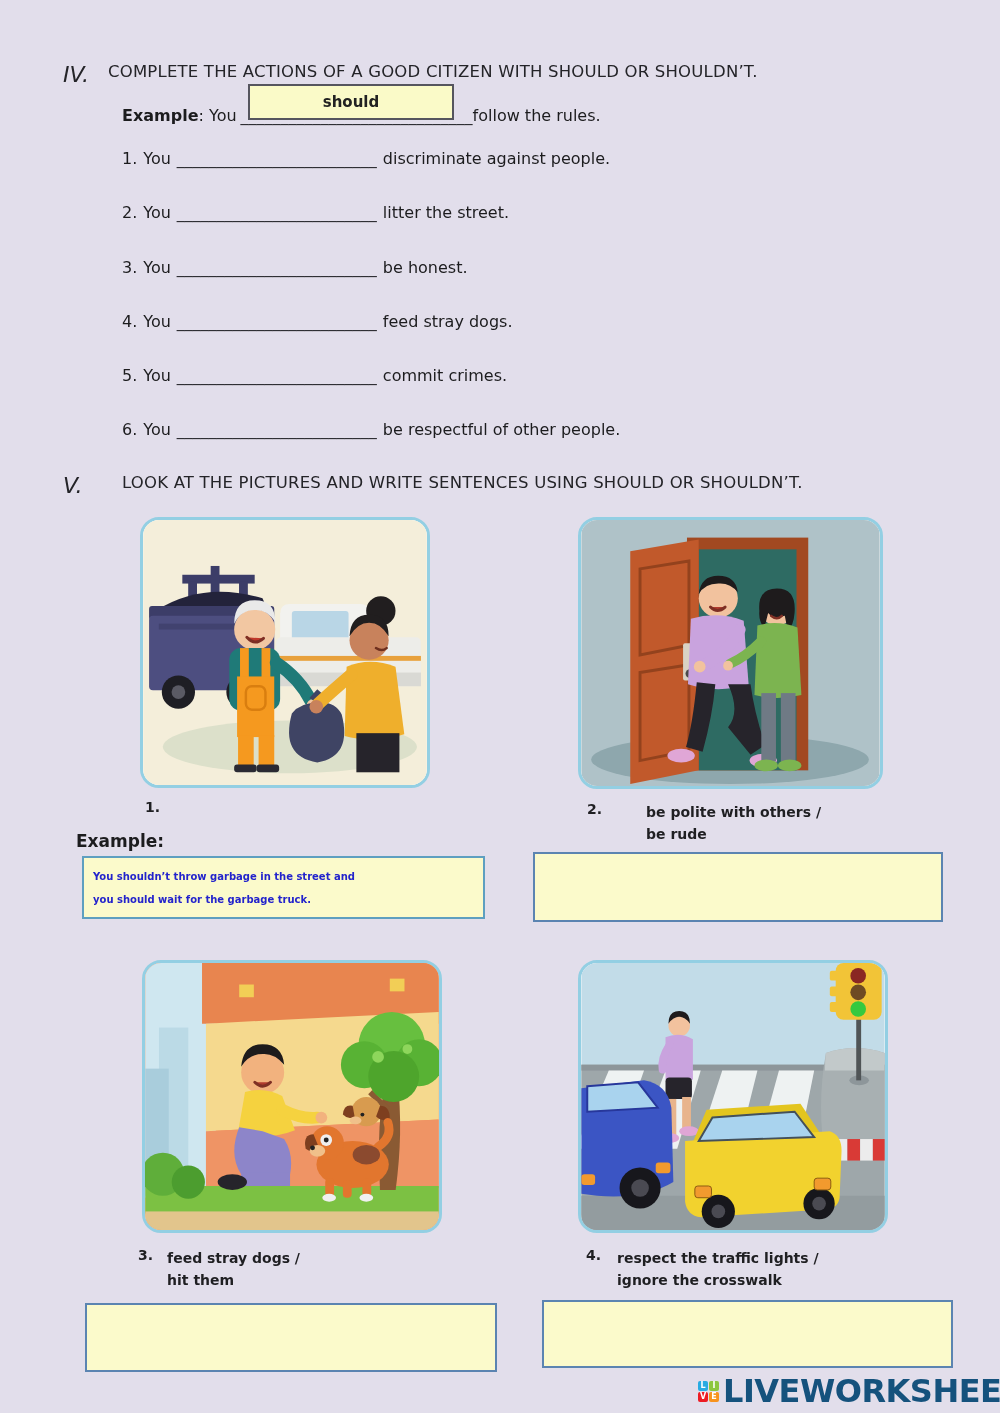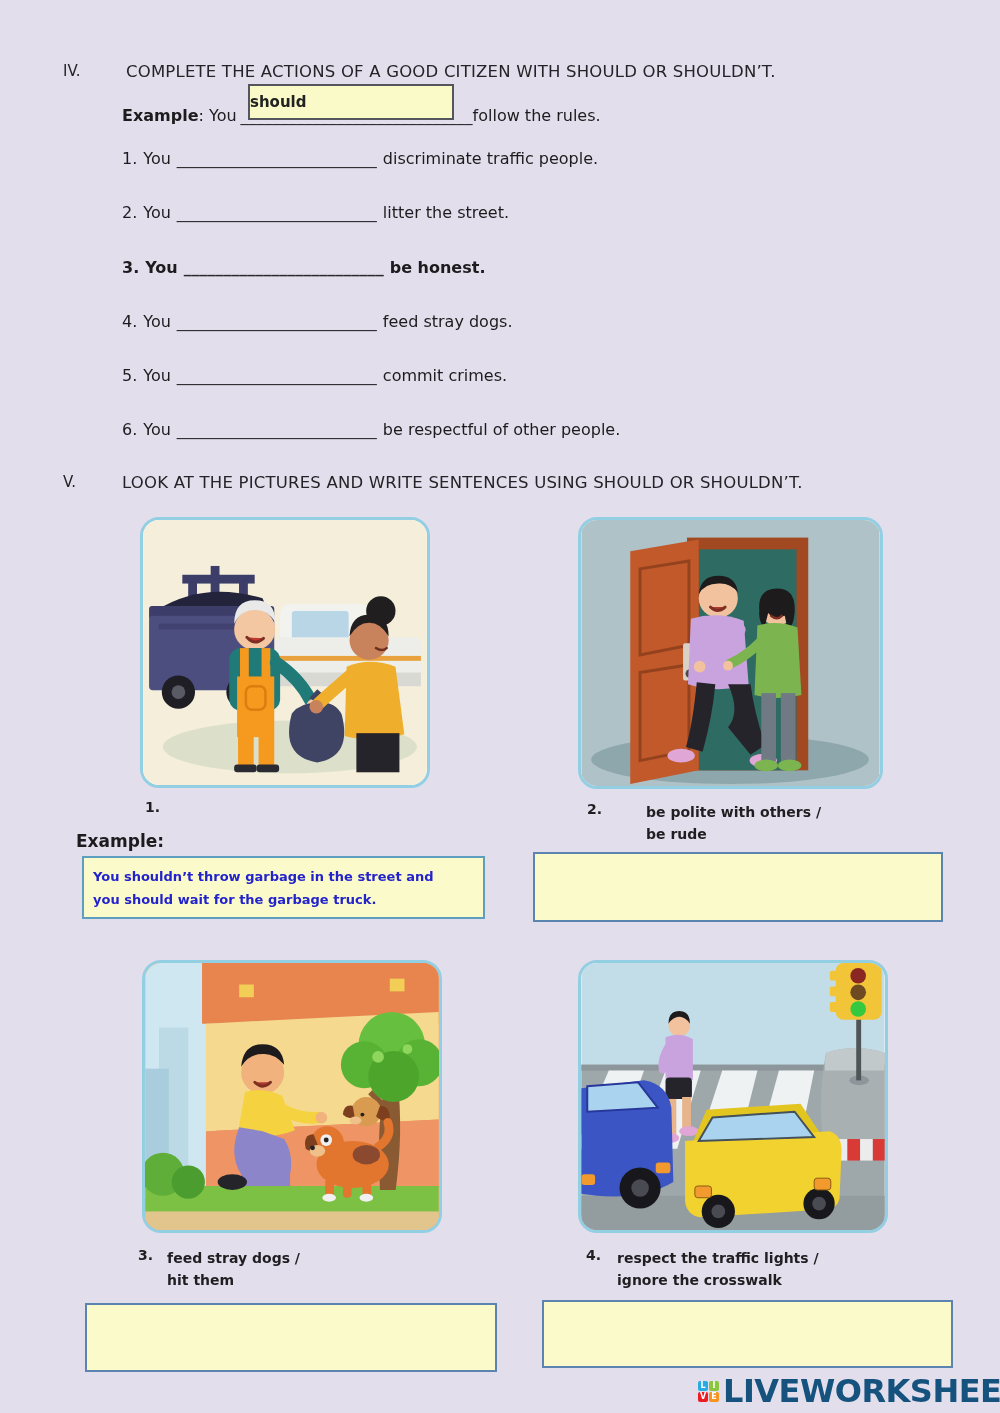--- a/index.html
+++ b/index.html
@@ -1,64 +1,64 @@
 <!DOCTYPE html>
 <html><head>
 <meta charset="utf-8">
 <style>
   html,body{margin:0;padding:0;}
   body{background:#E2DEEB;font-family:"DejaVu Sans",sans-serif;}
   .page{position:relative;width:1000px;height:1413px;background:#E2DEEB;overflow:hidden;color:#1c1c1e;}
   .abs{position:absolute;}
   .heading{font-size:16.5px;letter-spacing:.2px;color:#242428;white-space:nowrap;}
-  .roman{font-size:15px;color:#242428;}
+  .roman{font-size:22px;color:#242428;font-style:italic;}
   .item{font-size:16px;white-space:nowrap;color:#1c1c1e;}
   .item .num{margin-right:6px;}
   .item .blank{margin:4px 6px;color:#2a2a2e;}
   .ex-line{font-size:16px;white-space:nowrap;color:#1c1c1e;}
   .ex-line .blank{margin-left:4px;color:#2a2a2e;}
-  .should-box{background:#FAFAC8;border:2px solid #55555e;display:flex;align-items:center;
+  .should-box{background:#FAFAC8;border:2px solid #55555e;display:flex;align-items:center;justify-content:center;
     font-weight:bold;font-size:15px;color:#222;box-sizing:border-box;z-index:3;}
   .ans-box{background:#FBFACB;border:2px solid #5B84B1;box-sizing:border-box;}
   .example-box{background:#FBFACB;border:2px solid #5E9FC0;box-sizing:border-box;color:#2323CC;
-    font-weight:bold;font-size:13px;line-height:23px;padding:7px 9px;white-space:nowrap;}
+    font-weight:bold;font-size:10px;line-height:23px;padding:7px 9px;white-space:nowrap;}
   .card{position:absolute;border:3px solid #93CFE3;border-radius:19px;overflow:hidden;background:#fff;box-sizing:border-box;}
   .card svg{display:block;width:100%;height:100%;}
   .caption{position:absolute;display:flex;font-weight:bold;font-size:14px;color:#1f1f22;}
   .caption .lines{display:flex;flex-direction:column;line-height:22px;}
   .example-label{font-size:17px;font-weight:bold;color:#1c1c1e;}
   .logo{position:absolute;display:flex;align-items:center;}
   .logo-tiles{display:grid;grid-template-columns:10px 10px;grid-auto-rows:10px;gap:1px;margin-right:4px;}
   .tile{width:10px;height:10px;color:#fff;font-size:8px;font-weight:bold;display:flex;align-items:center;justify-content:center;border-radius:2px;line-height:1;}
   .tile-0{background:#29ABE2;} .tile-1{background:#8CC63F;} .tile-2{background:#ED1C24;} .tile-3{background:#F7931E;}
   .logo-text{font-size:32px;font-weight:bold;color:#15527D;letter-spacing:-.5px;white-space:nowrap;}
 </style>
 </head>
 <body>
 
 <div class="page">
 
   <div class="abs roman" style="left:63px;top:62px;">IV.</div>
-  <div class="abs heading" style="left:126px;top:62px;">COMPLETE THE ACTIONS OF A GOOD CITIZEN WITH SHOULD OR SHOULDN’T.</div>
+  <div class="abs heading" style="left:108px;top:62px;">COMPLETE THE ACTIONS OF A GOOD CITIZEN WITH SHOULD OR SHOULDN’T.</div>
 
   <div class="abs should-box" style="left:248px;top:84px;width:206px;height:36px;">
     <span>should</span>
   </div>
 
   <div class="abs ex-line" style="left:122px;top:106px;">
     <b>Example</b><span>: You</span><span class="blank">_____________________________</span><span>follow the rules.</span>
   </div>
 
   <div class="abs item" style="left:122px;top:149px;">
-    <span class="num">1.</span><span>You</span><span class="blank">_________________________</span><span>discriminate traffic people.</span>
+    <span class="num">1.</span><span>You</span><span class="blank">_________________________</span><span>discriminate against people.</span>
   </div>
   <div class="abs item" style="left:122px;top:203px;">
     <span class="num">2.</span><span>You</span><span class="blank">_________________________</span><span>litter the street.</span>
   </div>
-  <div class="abs item" style="left:122px;top:258px;font-weight:bold;">
+  <div class="abs item" style="left:122px;top:258px;">
     <span class="num">3.</span><span>You</span><span class="blank">_________________________</span><span>be honest.</span>
   </div>
   <div class="abs item" style="left:122px;top:312px;">
     <span class="num">4.</span><span>You</span><span class="blank">_________________________</span><span>feed stray dogs.</span>
   </div>
   <div class="abs item" style="left:122px;top:366px;">
     <span class="num">5.</span><span>You</span><span class="blank">_________________________</span><span>commit crimes.</span>
   </div>
   <div class="abs item" style="left:122px;top:420px;">
     <span class="num">6.</span><span>You</span><span class="blank">_________________________</span><span>be respectful of other people.</span>

